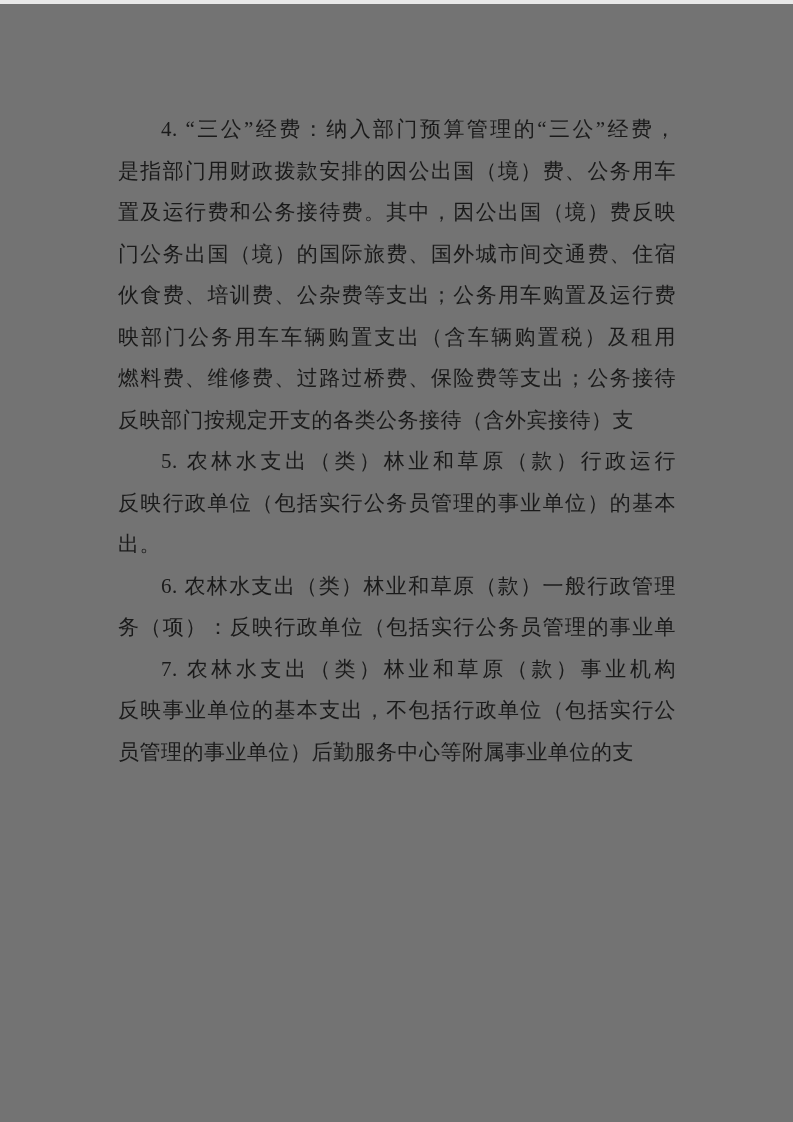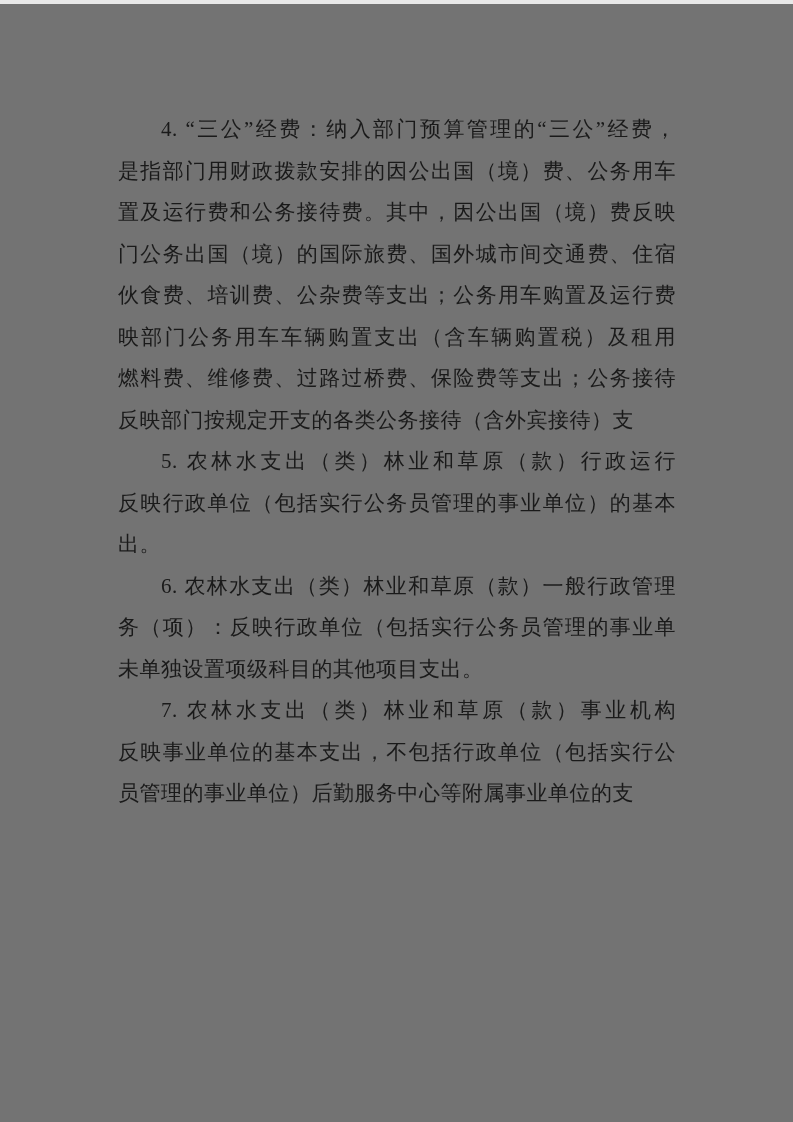--- a/index.html
+++ b/index.html
@@ -57,20 +57,19 @@
     <p class="line">映部门公务用车车辆购置支出（含车辆购置税）及租用费、</p>
     <p class="line">燃料费、维修费、过路过桥费、保险费等支出；公务接待费</p>
     <p class="line last">反映部门按规定开支的各类公务接待（含外宾接待）支出。</p>
 
     <p class="line indent">5. 农林水支出（类）林业和草原（款）行政运行（项）：</p>
     <p class="line">反映行政单位（包括实行公务员管理的事业单位）的基本支</p>
     <p class="line last">出。</p>
 
     <p class="line indent">6. 农林水支出（类）林业和草原（款）一般行政管理事</p>
     <p class="line">务（项）：反映行政单位（包括实行公务员管理的事业单位）</p>
-    <p class="line last">未单独设置项级科目的其他项目支出。</p>
 
     <p class="line indent">7. 农林水支出（类）林业和草原（款）事业机构（项）：</p>
     <p class="line">反映事业单位的基本支出，不包括行政单位（包括实行公务</p>
     <p class="line last">员管理的事业单位）后勤服务中心等附属事业单位的支出。</p>
 
   </div>
 </div>
 
 </body></html>

